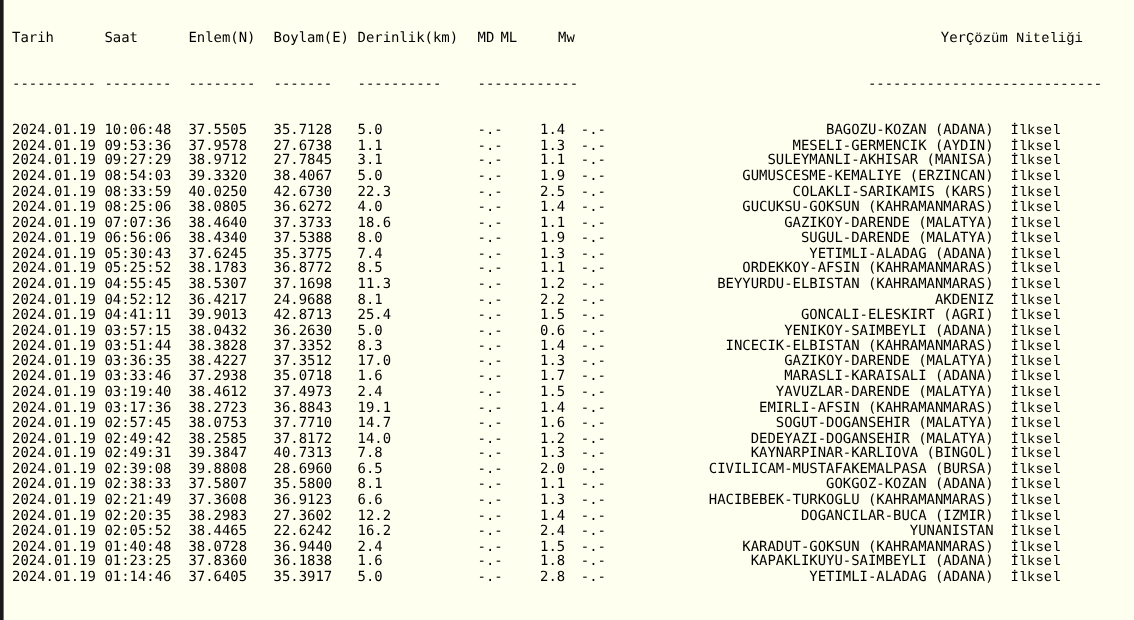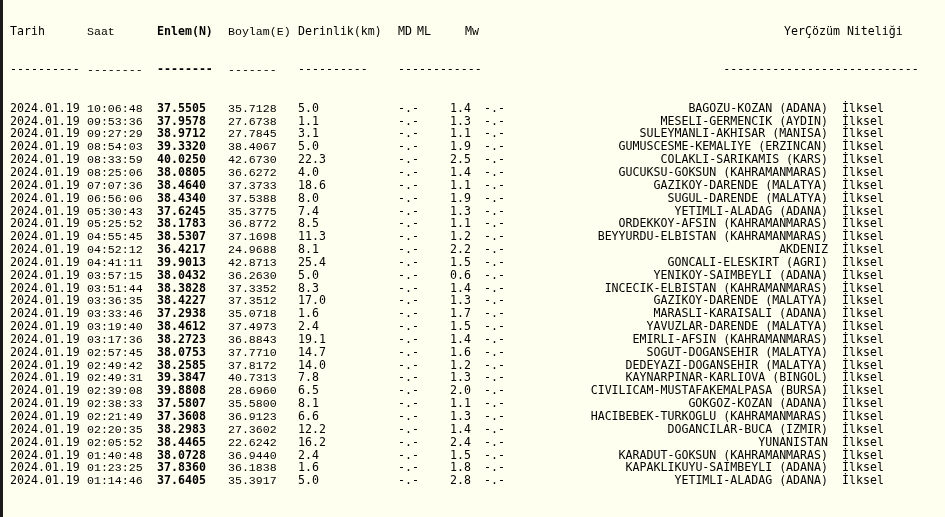--- a/index.html
+++ b/index.html
@@ -29,30 +29,30 @@
     margin: 0;
     white-space: pre;
     line-height: 12.85px;
     font-family: "DejaVu Sans Mono", "Liberation Mono", monospace;
     font-size: 11.6px;
     letter-spacing: 0px;
   }
   .line { display: block; height: 12.85px; }
   .cell { display: inline-block; white-space: pre; }
   .c-tarih  { width: 77px; }
-  .c-saat   { width: 70px; font-family: Liberation Mono, monospace; }
-  .c-enlem  { width: 71px; font-weight: bold; }
-  .c-boylam { width: 70px; font-family: Liberation Mono, monospace; }
+  .c-saat   { width: 70px; }
+  .c-enlem  { width: 71px; }
+  .c-boylam { width: 70px; }
   .c-derin  { width: 70px; text-align: left; }
   .c-gap1   { width: 30px; }
   .c-md     { width: 19px; }
   .c-ml     { width: 34px; margin-left: 33px; }
   .c-mw     { width: 34px; }
   .c-yer    { width: 310px; text-align: right; }
-  .c-nit    { width: 110px; }
+  .c-nit    { width: 110px; font-family: Liberation Mono, monospace; }
   .hdr-top  { padding-left: 392px; }
 </style>
 </head>
 <body>
 
 <div class="left-edge"></div>
 
 <div class="listing" id="listing">
   <span class="line"><span class="cell c-tarih">Tarih</span><span class="cell c-saat">Saat</span><span class="cell c-enlem">Enlem(N)</span><span class="cell c-boylam">Boylam(E)</span><span class="cell" style="width:100px">Derinlik(km)</span><span class="cell c-md">MD</span><span class="cell" style="width:48px">ML</span><span class="cell" style="width:30px">Mw</span><span class="cell c-yer">Yer</span><span class="cell c-nit">Çözüm Niteliği</span></span>
   <span class="line"><span class="cell c-tarih">----------</span><span class="cell c-saat">--------</span><span class="cell c-enlem">--------</span><span class="cell c-boylam">-------</span><span class="cell" style="width:100px">----------</span><span class="cell" style="width:113px">------------</span><span class="cell c-yer">--------------</span><span class="cell c-nit">--------------</span></span>

